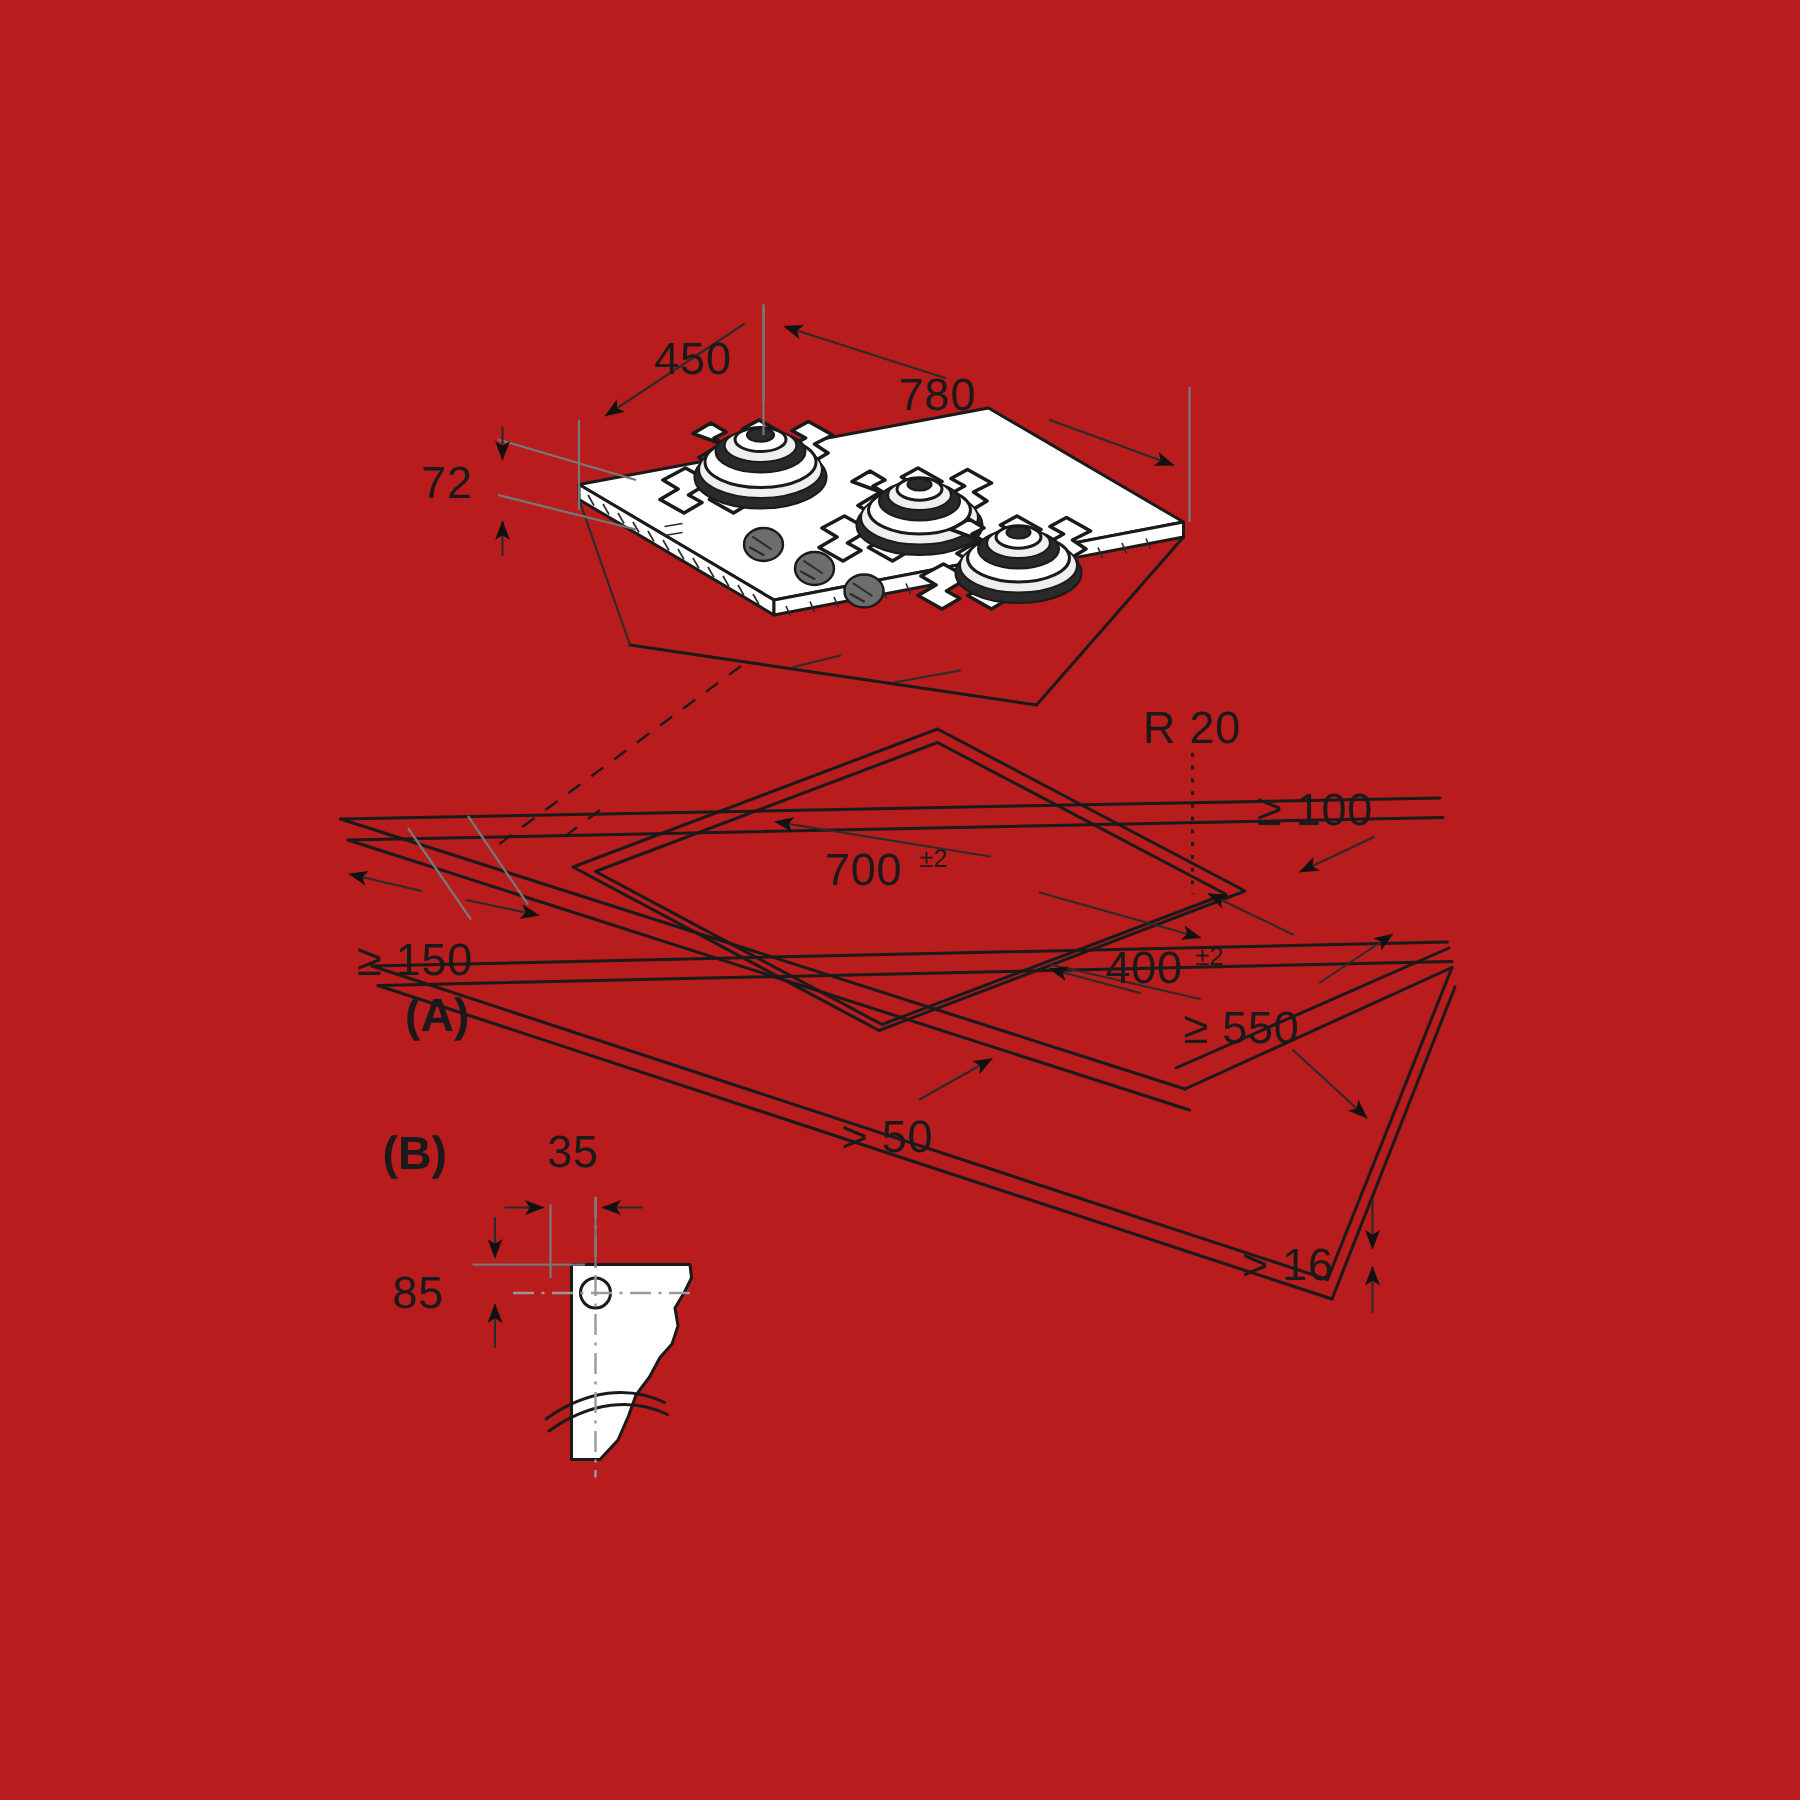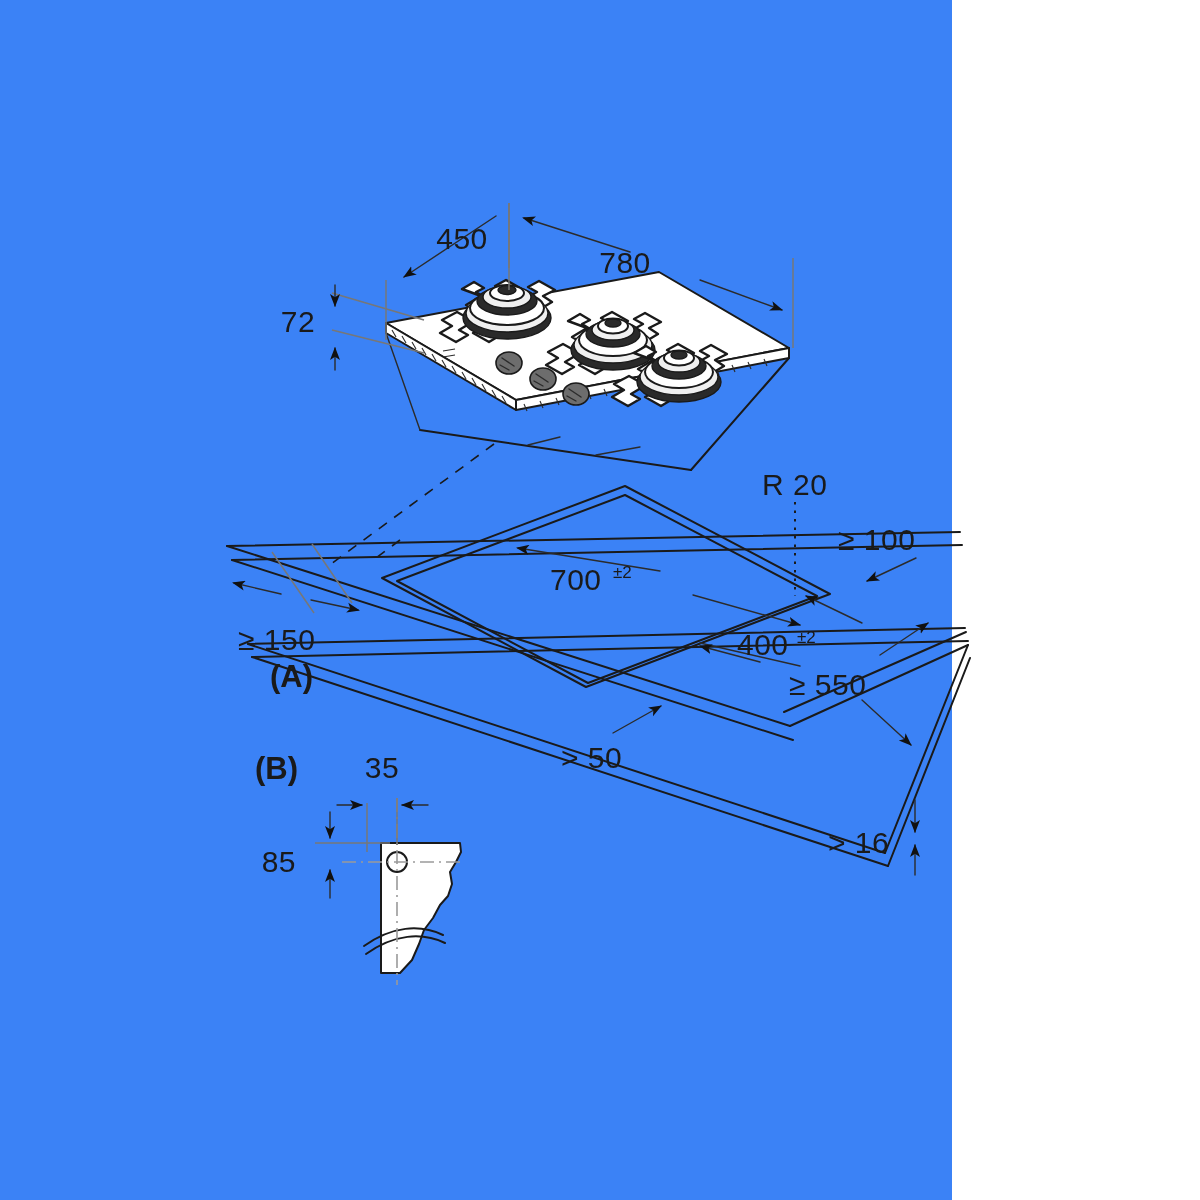--- a/index.html
+++ b/index.html
@@ -9,23 +9,23 @@
     background: #ffffff;
   }
   body {
     width: 1200px;
     height: 1200px;
     font-family: "Liberation Sans", sans-serif;
     overflow: hidden;
   }
   #diagram-root {
     position: relative;
-    width: 952px;
+    width: 1200px;
     height: 1200px;
-    background: #3b82f6;
+    background: #b91c1c;
   }
   svg#tech-drawing {
     position: absolute;
     left: 0;
     top: 0;
     width: 1200px;
     height: 1200px;
     display: block;
   }
   .dim-text {

